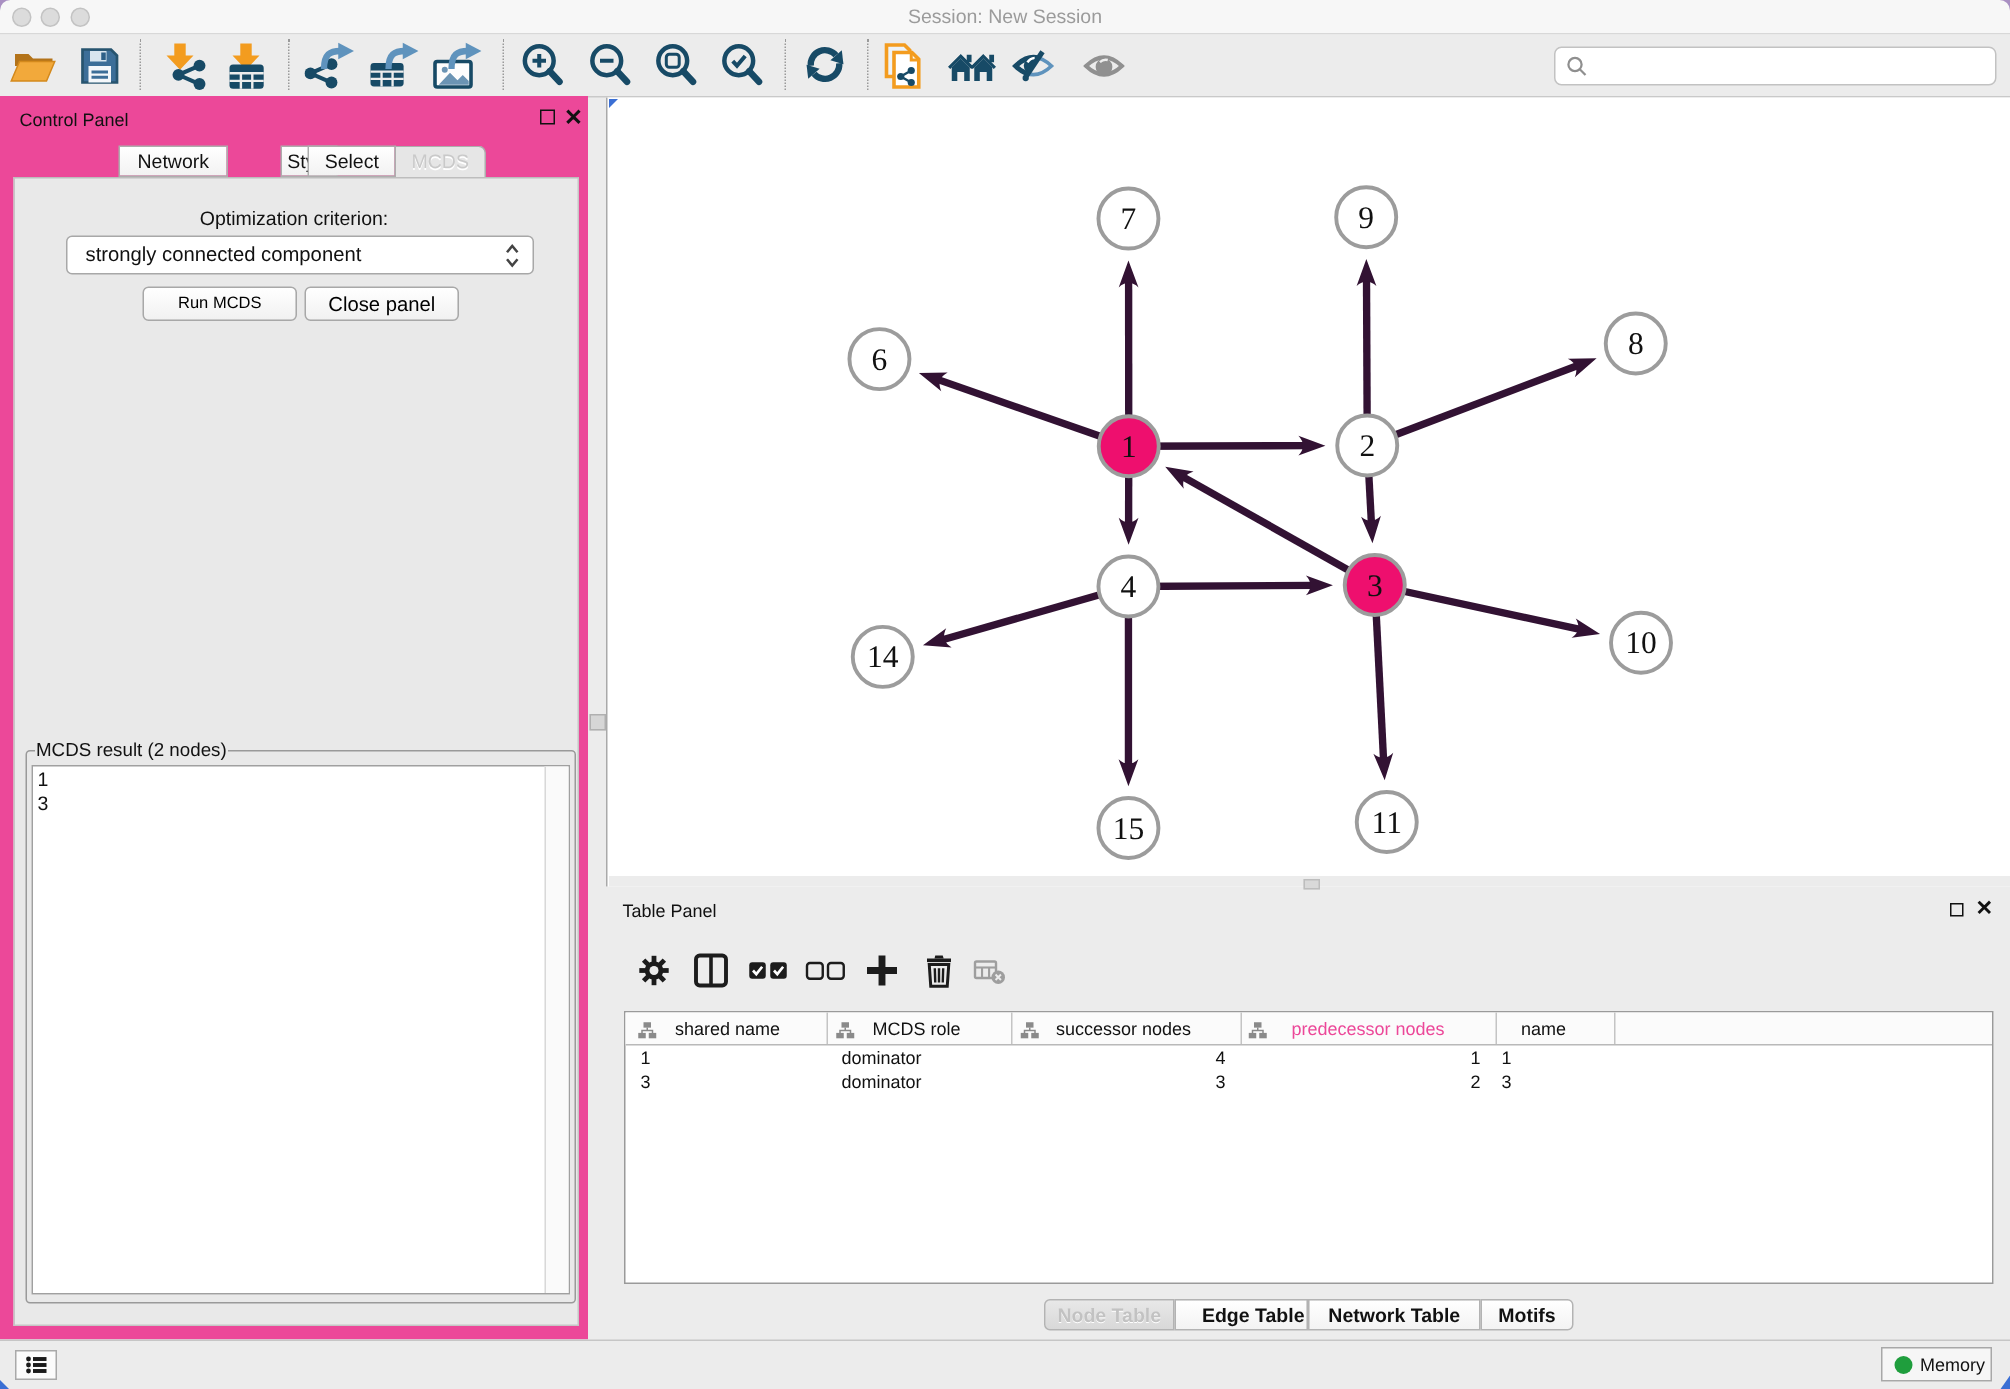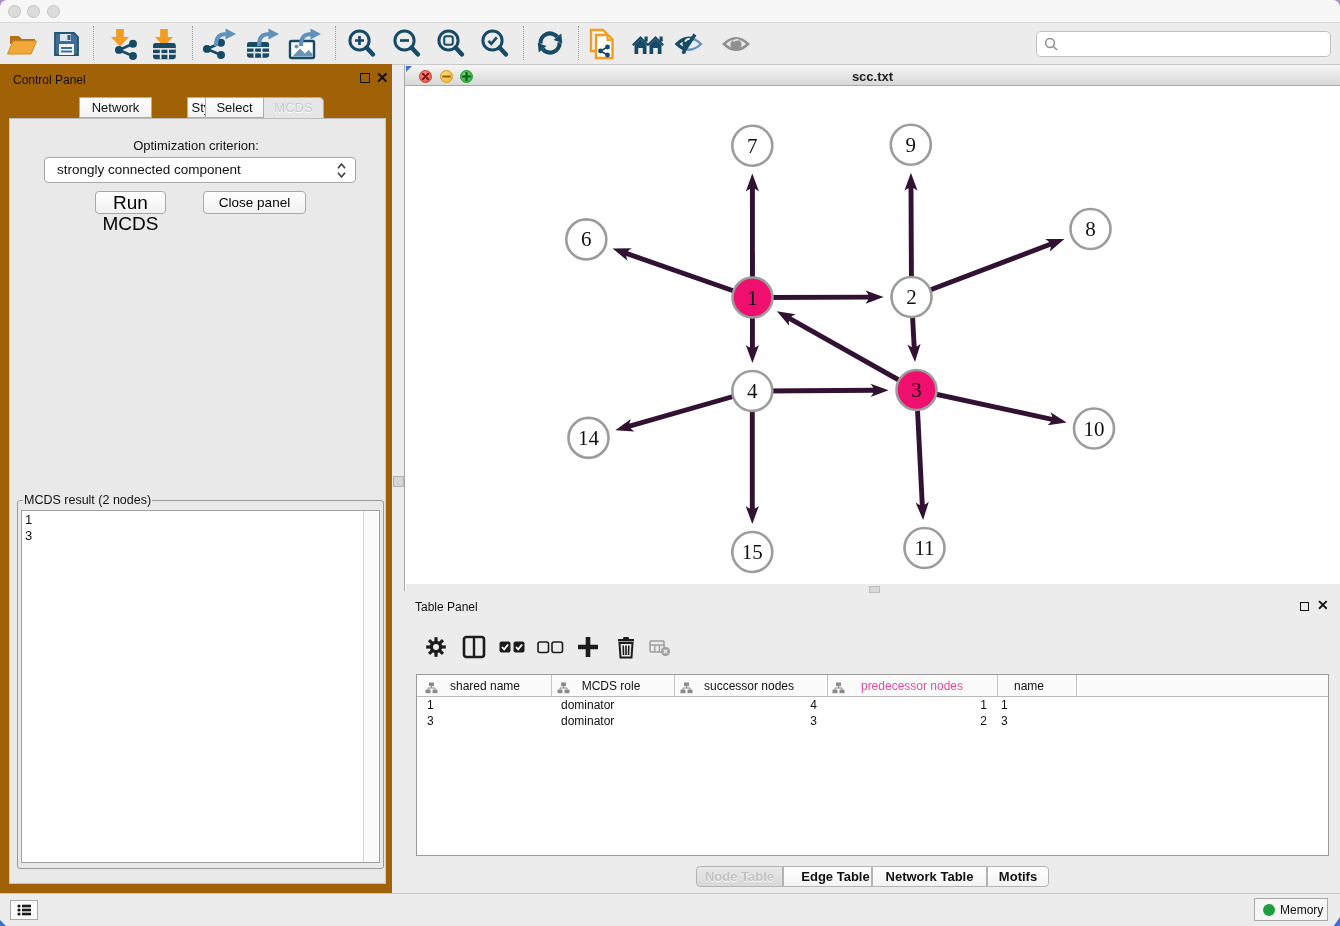--- a/index.html
+++ b/index.html
@@ -6,21 +6,21 @@
   .abs{position:absolute;}
   #win{position:absolute;left:0;top:2px;width:1340px;height:924px;background:#ececec;border-radius:7px 7px 0 0;}
   #titlebar{position:absolute;left:0;top:0;width:1340px;height:22px;background:#f7f7f7;border-radius:7px 7px 0 0;border-bottom:1px solid #d8d8d8;}
   .tl{position:absolute;top:5px;width:13px;height:13px;border-radius:50%;background:#dcdcdc;border:1px solid #c3c3c3;box-sizing:border-box;}
   #wtitle{position:absolute;top:3px;left:0;width:100%;text-align:center;font-size:13px;color:#9b9b9b;}
   #toolbar{position:absolute;left:0;top:23px;width:1340px;height:41px;background:#ececec;border-bottom:1px solid #c9c9c9;}
   .tbi{position:absolute;top:4px;width:34px;height:34px;}
   .tsep{position:absolute;top:3px;height:34px;width:0;border-left:1px dotted #9a9a9a;}
   #searchbox{position:absolute;left:1036px;top:8px;width:295px;height:26px;background:#fff;border:1px solid #c2c2c2;border-radius:5px;box-sizing:border-box;}
   
-  #cpanel{position:absolute;left:0;top:64px;width:392px;height:829px;background:#a16207;}
+  #cpanel{position:absolute;left:0;top:64px;width:392px;height:829px;background:#ec4899;}
   #cpTitle{position:absolute;left:13px;top:9px;font-size:12px;color:#111;}
   .tab{position:absolute;top:33px;height:21px;background:linear-gradient(#ffffff,#f2f2f2);border:1px solid #adadad;box-sizing:border-box;text-align:center;font-size:13px;color:#111;line-height:20px;}
   #tabpane{position:absolute;left:9px;top:54px;width:375px;height:764px;border:1px solid #c6c6c6;border-top:1px solid #bdbdbd;background:#e9e9e9;}
   
   #nwin{position:absolute;left:404px;top:65px;width:936px;height:526px;background:#fff;border-left:1px solid #a9a9a9;box-sizing:border-box;}
   #ntitle{position:absolute;left:0;top:0;width:100%;height:21px;background:linear-gradient(#f5f5f5,#d8d8d8);border-bottom:1px solid #a9a9a9;box-sizing:border-box;}
   .ntl{position:absolute;top:5px;width:13px;height:13px;border-radius:50%;box-sizing:border-box;}
   .ntl svg{display:block;}
   #ncanvas{position:absolute;left:1px;top:21px;width:935px;height:498px;background:#fff;}
   #nbottom{position:absolute;left:1px;top:519px;width:935px;height:7px;background:#ececec;}
@@ -28,20 +28,21 @@
   #tpanel{position:absolute;left:404px;top:594px;width:936px;height:297px;background:#ececec;}
   
   #statusbar{position:absolute;left:0;top:893px;width:1340px;height:33px;background:#ececec;border-top:1px solid #c6c6c6;box-sizing:border-box;}
 </style></head>
 <body>
 <div id="win"></div>
 <div id="titlebar">
   <div class="tl" style="left:8px;"></div>
   <div class="tl" style="left:27px;"></div>
   <div class="tl" style="left:47px;"></div>
+  <div id="wtitle">Session: New Session</div>
 </div>
 <div id="toolbar">
   <svg class="tbi" style="left:5px;" width="34" height="34" viewBox="0 0 34 34">
       <path d="M5 9 h9 l3 3 h13 v5 H5 Z" fill="#b3731a"></path>
       <path d="M2.5 27 L8 14 H31.5 L26 27 Z" fill="#f2a93b" stroke="#d3891c" stroke-width="1"></path>
     </svg>
   <svg class="tbi" style="left:49px;" width="34" height="34" viewBox="0 0 34 34">
       <path d="M6 6 H25 L29 10 V28 H6 Z" fill="#3c6e98" stroke="#27546f" stroke-width="1.8"></path>
       <rect x="11" y="7" width="11" height="7" fill="#d8e5ef"></rect>
       <rect x="18.5" y="8" width="3" height="5" fill="#2c5f88"></rect>
@@ -206,50 +207,32 @@
   <div class="tab" style="left:205px;width:59px;">Select</div>
   <div class="tab" style="left:263px;width:61px;background:#e6e6e6;color:#c9c9c9;text-shadow:0 1px 0 #fff;border-radius:0 5px 0 0;border-bottom:none;height:22px;">MCDS</div>
   <div id="tabpane"></div>
   <div class="abs" style="left:0;top:74px;width:392px;text-align:center;font-size:13px;color:#111;">Optimization criterion:</div>
   <div class="abs" style="left:44px;top:93px;width:312px;height:26px;background:#fff;border:1px solid #a8a8a8;border-radius:4px;box-sizing:border-box;">
      <span style="position:absolute;left:12px;top:4px;font-size:13.5px;color:#111;">strongly connected component</span>
      <svg style="position:absolute;right:8px;top:4px;" width="11" height="17" viewBox="0 0 11 17">
         <path d="M2 6.2 L5.5 2 L9 6.2 M2 10.8 L5.5 15 L9 10.8" fill="none" stroke="#444" stroke-width="1.7"></path>
       </svg>
   </div>
-  <div class="abs" style="left:95px;top:127px;width:71px;height:23px;background:linear-gradient(#ffffff,#f1f1f1);border:1px solid #a8a8a8;border-radius:4px;box-sizing:border-box;text-align:center;font-size:19px;line-height:21px;">Run MCDS</div>
+  <div class="abs" style="left:95px;top:127px;width:103px;height:23px;background:linear-gradient(#ffffff,#f1f1f1);border:1px solid #a8a8a8;border-radius:4px;box-sizing:border-box;text-align:center;font-size:11px;line-height:21px;">Run MCDS</div>
   <div class="abs" style="left:203px;top:127px;width:103px;height:23px;background:linear-gradient(#ffffff,#f1f1f1);border:1px solid #a8a8a8;border-radius:4px;box-sizing:border-box;text-align:center;font-size:13.5px;line-height:21px;">Close panel</div>
   <fieldset style="position:absolute;left:17px;top:429px;width:367px;height:376px;border:1px solid #9a9a9a;border-radius:3px;margin:0;padding:0;box-sizing:border-box;">
     <legend style="font-size:12.5px;color:#111;margin-left:5px;padding:0 1px;">MCDS result (2 nodes)</legend>
     <div style="position:absolute;left:3px;top:3px;right:3px;bottom:5px;background:#fff;border:1px solid #a0a0a0;">
       <div style="position:absolute;left:3px;top:1px;font-size:13px;line-height:16px;color:#111;">1<br>3</div>
       <div style="position:absolute;right:0;top:0;width:15px;height:100%;background:#fafafa;border-left:1px solid #d8d8d8;"></div>
     </div>
   </fieldset>
 </div>
 <div class="abs" style="left:393px;top:476px;width:9px;height:9px;background:#d6d6d6;border:1px solid #b0b0b0;"></div>
 <div id="nwin">
-  <div id="ntitle">
-    <div class="ntl" style="left:14px;background:radial-gradient(circle at 35% 30%,#fb8a80,#ee4f44);border:1px solid #c63a30;">
-        <svg width="11" height="11" viewBox="0 0 11 11">
-          <path d="M2.8 2.8 L8.2 8.2 M8.2 2.8 L2.8 8.2" stroke="#7d1a12" stroke-width="2" stroke-linecap="round"></path>
-        </svg>
-      </div>
-    <div class="ntl" style="left:35px;background:radial-gradient(circle at 35% 30%,#ffd96b,#f2b52c);border:1px solid #d29a1e;">
-        <svg width="11" height="11" viewBox="0 0 11 11">
-          <path d="M2.2 5.5 L8.8 5.5" stroke="#8a6410" stroke-width="2.2" stroke-linecap="round"></path>
-        </svg>
-      </div>
-    <div class="ntl" style="left:55px;background:radial-gradient(circle at 35% 30%,#5fd36c,#27b33a);border:1px solid #1d9330;">
-        <svg width="11" height="11" viewBox="0 0 11 11">
-          <path d="M5.5 1.8 L5.5 9.2 M1.8 5.5 L9.2 5.5" stroke="#0c5d18" stroke-width="2.2" stroke-linecap="round"></path>
-        </svg>
-      </div>
-    <div style="position:absolute;top:4px;width:100%;text-align:center;font-size:13px;font-weight:bold;color:#222;">scc.txt</div>
-  </div>
   <svg style="position:absolute;left:1px;top:1px;" width="6" height="6" viewBox="0 0 6 6">
       <path d="M0 0 L6 0 L0 6 Z" fill="#3b6fd4"></path>
     </svg>
   <div id="ncanvas">
     <svg width="935" height="498" viewBox="0 0 935 498">
     <line x1="346.5" y1="211.5" x2="346.4" y2="100.6" stroke="#321233" stroke-width="4.9"></line>
     <path d="M346.3 87.6 L353.0 105.6 Q346.4 99.5 339.8 105.6 Z" fill="#321233"></path>
     <line x1="346.5" y1="211.5" x2="218.9" y2="166.9" stroke="#321233" stroke-width="4.9"></line>
     <path d="M206.6 162.6 L225.8 162.3 Q217.9 166.5 221.5 174.8 Z" fill="#321233"></path>
     <line x1="346.5" y1="211.5" x2="464.6" y2="211.1" stroke="#321233" stroke-width="4.9"></line>

